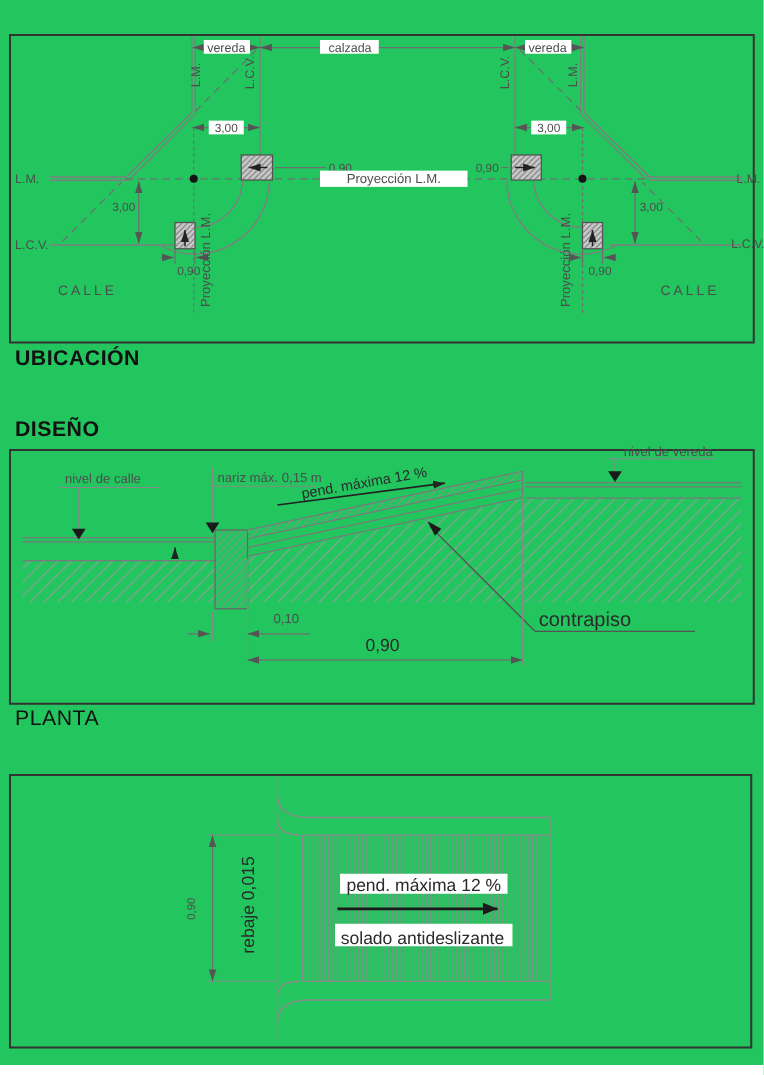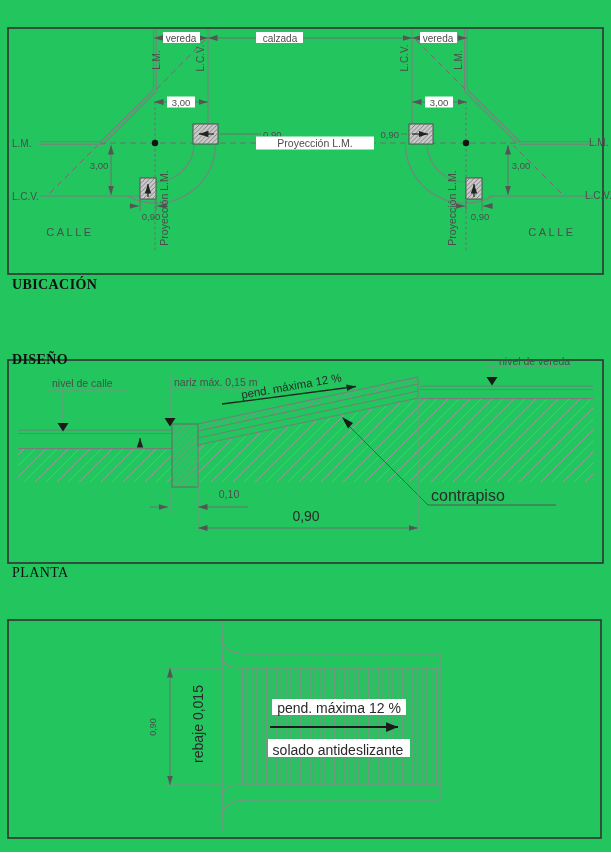--- a/index.html
+++ b/index.html
@@ -1,20 +1,20 @@
 <!DOCTYPE html>
 <html><head>
 <meta charset="utf-8">
 <style>
   html,body{margin:0;padding:0;background:#fff;}
   .sheet{position:relative;width:611px;height:852px;background:#22c55e;overflow:hidden;
          font-family:"Liberation Sans",sans-serif;}
   .sheet svg{position:absolute;left:0;top:0;}
-  .heading{position:absolute;font-family:Liberation Serif, serif;color:#111;
-           font-size:14px;letter-spacing:.4px;white-space:nowrap;}
+  .heading{position:absolute;font-family:Liberation Sans, sans-serif;color:#111;
+           font-size:17px;letter-spacing:.4px;white-space:nowrap;}
   .heading.bold{font-weight:bold;}
   svg text{font-family:"Liberation Sans",sans-serif;}
   .lbl{fill:#4d4d4d;font-size:10px;}
   .lbl-sm{fill:#4d4d4d;font-size:9.5px;}
   .lbl-md{fill:#4d4d4d;font-size:10.5px;}
   .lbl-dk{fill:#2a2a2a;}
 </style>
 </head>
 <body>
 
@@ -261,17 +261,17 @@
 
     <rect x="272" y="699" width="134" height="16" fill="#fff"></rect>
     <rect x="268" y="739" width="142" height="18" fill="#fff"></rect>
     <line x1="270" y1="727" x2="398" y2="727" stroke="#1a1a1a" stroke-width="2.2" marker-end="url(#mkb)"></line>
     <text class="lbl-dk" font-size="14" x="339" y="713" text-anchor="middle">pend. máxima 12 %</text>
     <text class="lbl-dk" font-size="14" x="338" y="755" text-anchor="middle">solado antideslizante</text>
   </g>
 </svg>
 
 <div class="heading bold" style="left:12px;top:277px;">UBICACIÓN</div>
-<div class="heading bold" style="left:12px;top:352px;">DISEÑO</div>
+<div class="heading bold" style="left:12px;top:334px;">DISEÑO</div>
 <div class="heading" style="left:12px;top:565px;">PLANTA</div>
 <div class="heading" style="left:12px;top:840px;margin-top:20px;">PLANTA</div>
 
 </div>
 
 </body></html>

